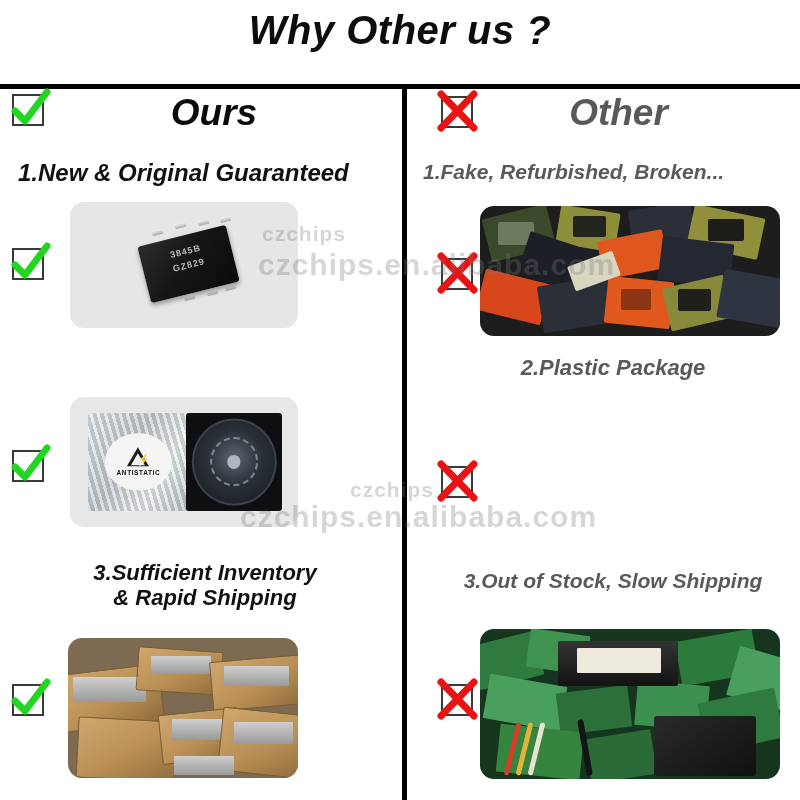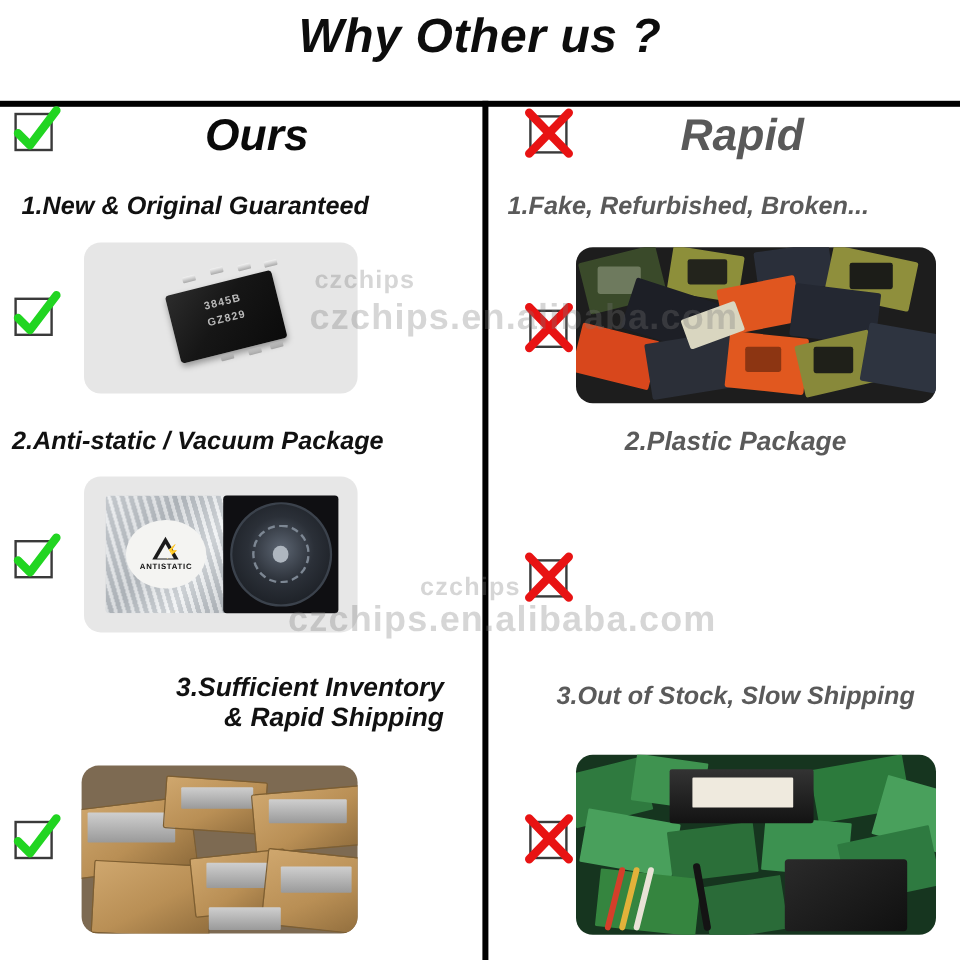--- a/index.html
+++ b/index.html
@@ -183,21 +183,21 @@
   <div class="col col-left">
     <div class="col-head">Ours</div>
 
     <div class="mark" style="left:8px;top:6px;">
       <div class="box"></div>
       <svg viewBox="0 0 40 40">
           <path d="M7 21 L17 31 L39 2" fill="none" stroke="#21d521" stroke-width="7" stroke-linecap="round" stroke-linejoin="round"></path>
         </svg>
     </div>
 
-    <div class="row-label left-label" style="left:18px;top:76px;width:376px;font-size:21px;">1.New &amp; Original Guaranteed</div>
+    <div class="row-label left-label" style="left:18px;top:76px;width:376px;font-size:24px;">1.New &amp; Original Guaranteed</div>
 
     <div class="mark" style="left:8px;top:160px;">
       <div class="box"></div>
       <svg viewBox="0 0 40 40">
           <path d="M7 21 L17 31 L39 2" fill="none" stroke="#21d521" stroke-width="7" stroke-linecap="round" stroke-linejoin="round"></path>
         </svg>
     </div>
 
     <div class="photo ic-bg" style="left:70px;top:118px;width:228px;height:126px;">
       <div class="inner">
@@ -211,21 +211,20 @@
         <div class="pin" style="left:68%;top:66%;transform:rotate(-14deg);"></div>
         <div class="ic-body">
           <div class="ic-text">
             <span>3845B</span><br>
             <span>GZ829</span>
           </div>
         </div>
       </div>
     </div>
 
-    <div class="row-label left-label" style="left:10px;top:272px;width:386px;font-size:21px;">2.Anti-static / Vacuum Package</div>
 
     <div class="mark" style="left:8px;top:362px;">
       <div class="box"></div>
       <svg viewBox="0 0 40 40">
           <path d="M7 21 L17 31 L39 2" fill="none" stroke="#21d521" stroke-width="7" stroke-linecap="round" stroke-linejoin="round"></path>
         </svg>
     </div>
 
     <div class="photo as-bg" style="left:70px;top:313px;width:228px;height:130px;">
       <div class="inner">
@@ -236,21 +235,21 @@
             </div>
             <div class="as-cap">ANTISTATIC</div>
           </div>
         </div>
         <div class="as-tray">
           <div class="as-reel"></div>
         </div>
       </div>
     </div>
 
-    <div class="row-label left-label" style="left:40px;top:477px;width:330px;font-size:22px;text-align:right;">3.Sufficient Inventory
+    <div class="row-label left-label" style="left:40px;top:477px;width:330px;font-size:22px;text-align:center;">3.Sufficient Inventory
 &amp; Rapid Shipping</div>
 
     <div class="mark" style="left:8px;top:596px;">
       <div class="box"></div>
       <svg viewBox="0 0 40 40">
           <path d="M7 21 L17 31 L39 2" fill="none" stroke="#21d521" stroke-width="7" stroke-linecap="round" stroke-linejoin="round"></path>
         </svg>
     </div>
 
     <div class="photo bx-bg" style="left:68px;top:554px;width:230px;height:140px;">
@@ -265,21 +264,21 @@
         <div class="bx" style="left:40%;top:52%;width:34%;height:34%;transform:rotate(-6deg);"></div>
         <div class="bx-open" style="left:45%;top:58%;width:25%;height:15%;"></div>
         <div class="bx" style="left:66%;top:52%;width:38%;height:44%;transform:rotate(6deg);"></div>
         <div class="bx-open" style="left:72%;top:60%;width:26%;height:16%;"></div>
         <div class="bx-open" style="left:46%;top:84%;width:26%;height:14%;"></div>
       </div>
     </div>
   </div>
 
   <div class="col col-right">
-    <div class="col-head">Rapid</div>
+    <div class="col-head">Other</div>
 
     <div class="mark" style="left:30px;top:8px;">
       <div class="box"></div>
       <svg viewBox="0 0 40 40">
         <path d="M4 2 L37 36" fill="none" stroke="#e81313" stroke-width="7" stroke-linecap="round"></path>
         <path d="M37 2 L4 36" fill="none" stroke="#e81313" stroke-width="7" stroke-linecap="round"></path>
       </svg>
     </div>
 
     <div class="row-label right-label" style="left:16px;top:76px;width:380px;font-size:21px;">1.Fake, Refurbished, Broken...</div>

